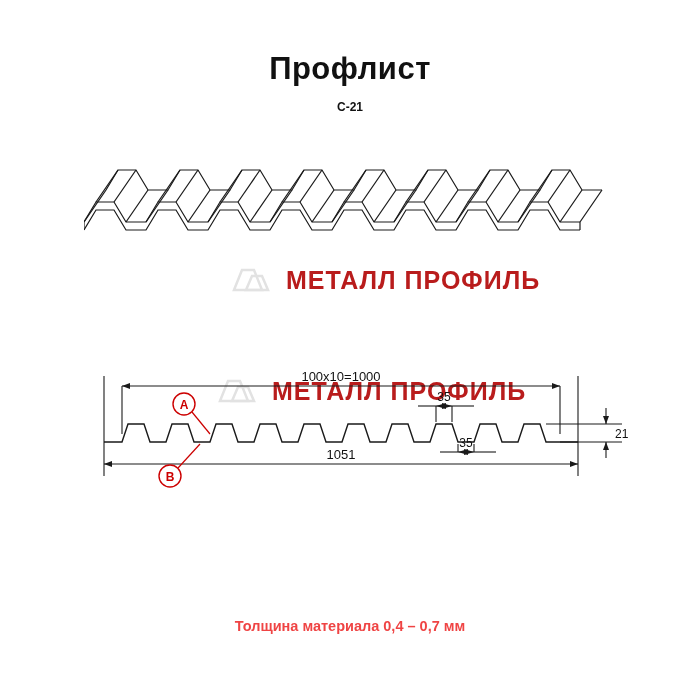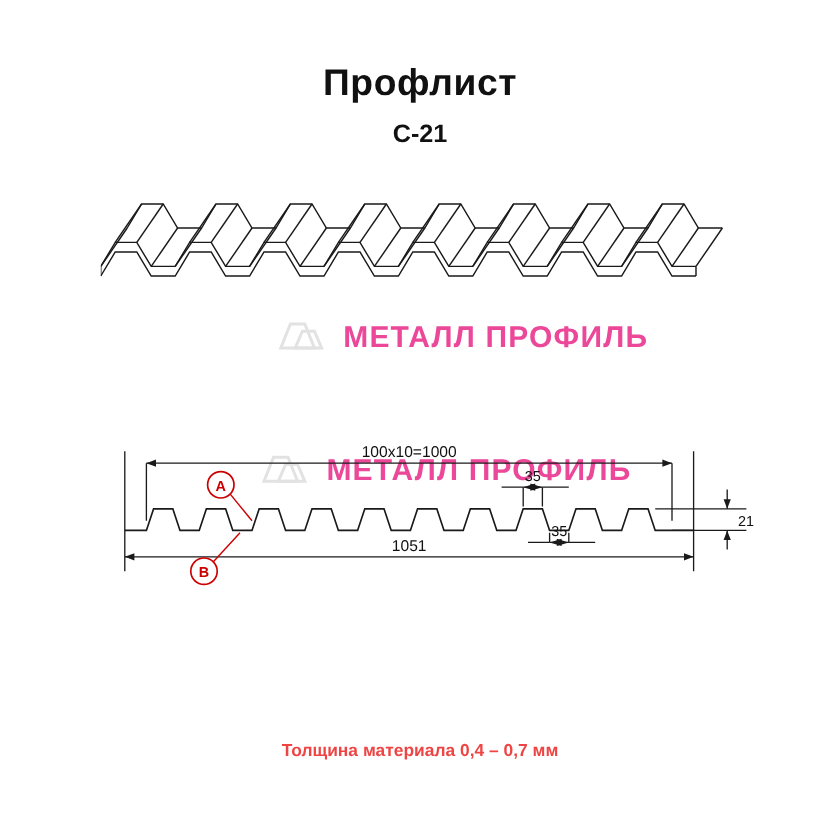--- a/index.html
+++ b/index.html
@@ -32,29 +32,29 @@
   }
   .title {
     font-size: 31px;
     font-weight: bold;
     letter-spacing: 0.5px;
     color: #111111;
     line-height: 1.1;
   }
   .subtitle {
     margin-top: 14px;
-    font-size: 21px;
+    font-size: 12px;
     font-weight: bold;
     color: #111111;
   }
 
   
   .watermark {
     position: absolute;
-    color: #ec4899;
+    color: #b91c1c;
     font-weight: bold;
     font-size: 25px;
     letter-spacing: 1px;
     white-space: nowrap;
     user-select: none;
   }
   .wm-1 {
     top: 264px;
     left: 232px;
   }

